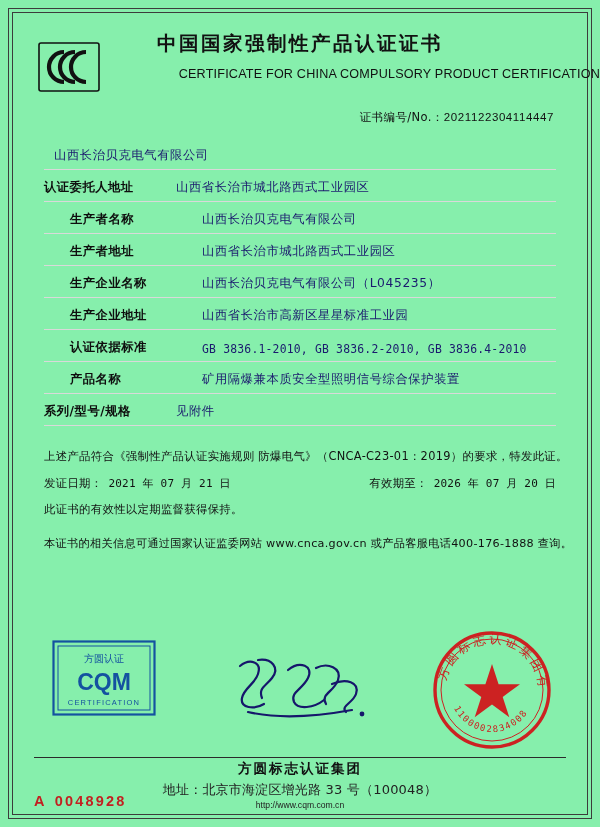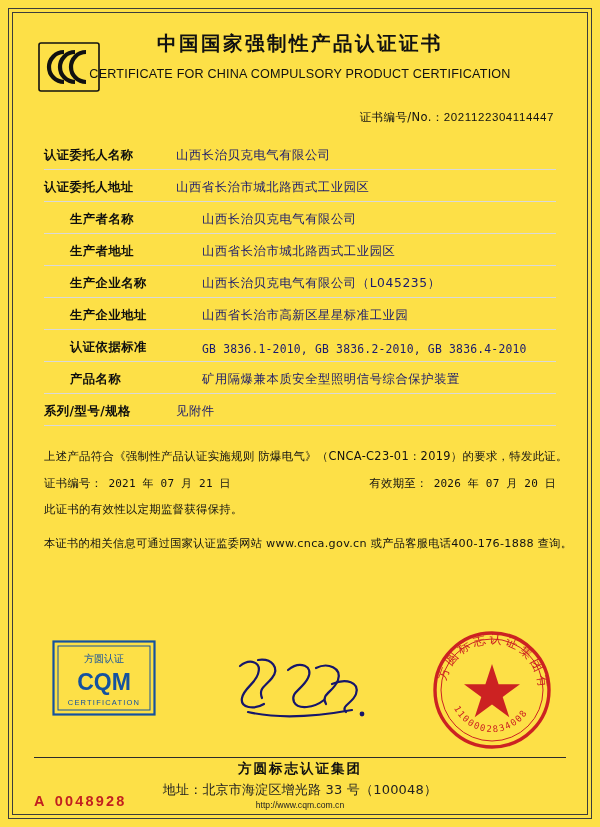--- a/index.html
+++ b/index.html
@@ -12,21 +12,21 @@
     height: 827px;
     font-family: "DejaVu Sans", "Liberation Sans", sans-serif;
     color: #1a1a1a;
     position: relative;
     overflow: hidden;
   }
   .page {
     position: relative;
     width: 600px;
     height: 827px;
-    background: #fde047;
+    background: #86efac;
     box-sizing: border-box;
   }
   .border-outer {
     position: absolute;
     left: 8px; top: 8px; right: 8px; bottom: 8px;
     border: 1.5px solid #3c3c3c;
   }
   .border-inner {
     position: absolute;
     left: 12px; top: 12px; right: 12px; bottom: 12px;
@@ -46,20 +46,21 @@
     font-weight: 700;
     color: #111;
     margin: 0 0 10px 0;
   }
   .title-en {
     font-family: "Liberation Sans", sans-serif;
     font-size: 12.6px;
     letter-spacing: 0.2px;
     color: #111;
     margin: 0;
+    text-align: right;
   }
 
   
   .ccc-logo {
     position: absolute;
     left: 38px;
     top: 42px;
     width: 62px;
     height: 50px;
   }
@@ -250,21 +251,20 @@
     <div class="title-en">CERTIFICATE FOR CHINA COMPULSORY PRODUCT CERTIFICATION</div>
   </div>
 
   <div class="cert-no-row">
     <span>证书编号/No.：</span><span class="cert-no-value">2021122304114447</span>
   </div>
 
   <div class="fields">
 
     <div class="field-row">
-      <div class="field-label">认证委托人名称</div>
       <div class="field-value">山西长治贝克电气有限公司</div>
     </div>
 
     <div class="field-row">
       <div class="field-label">认证委托人地址</div>
       <div class="field-value">山西省长治市城北路西式工业园区</div>
     </div>
 
     <div class="field-row">
       <div class="field-label spread">生产者名称</div>
@@ -300,21 +300,21 @@
       <div class="field-label">系列/型号/规格</div>
       <div class="field-value">见附件</div>
     </div>
 
   </div>
 
   <div class="para-block">
     <div class="para-line">上述产品符合《强制性产品认证实施规则 防爆电气》（CNCA-C23-01：2019）的要求，特发此证。</div>
     <div class="dates-line">
       <div class="date-item">
-        <span>证书编号：</span><span class="date-val">2021 年 07 月 21 日</span>
+        <span>发证日期：</span><span class="date-val">2021 年 07 月 21 日</span>
       </div>
       <div class="date-item">
         <span>有效期至：</span><span class="date-val">2026 年 07 月 20 日</span>
       </div>
     </div>
     <div class="para-line">此证书的有效性以定期监督获得保持。</div>
     <div class="para-info">本证书的相关信息可通过国家认证监委网站 www.cnca.gov.cn 或产品客服电话400-176-1888 查询。</div>
   </div>
 
   <div class="cqm-seal">

